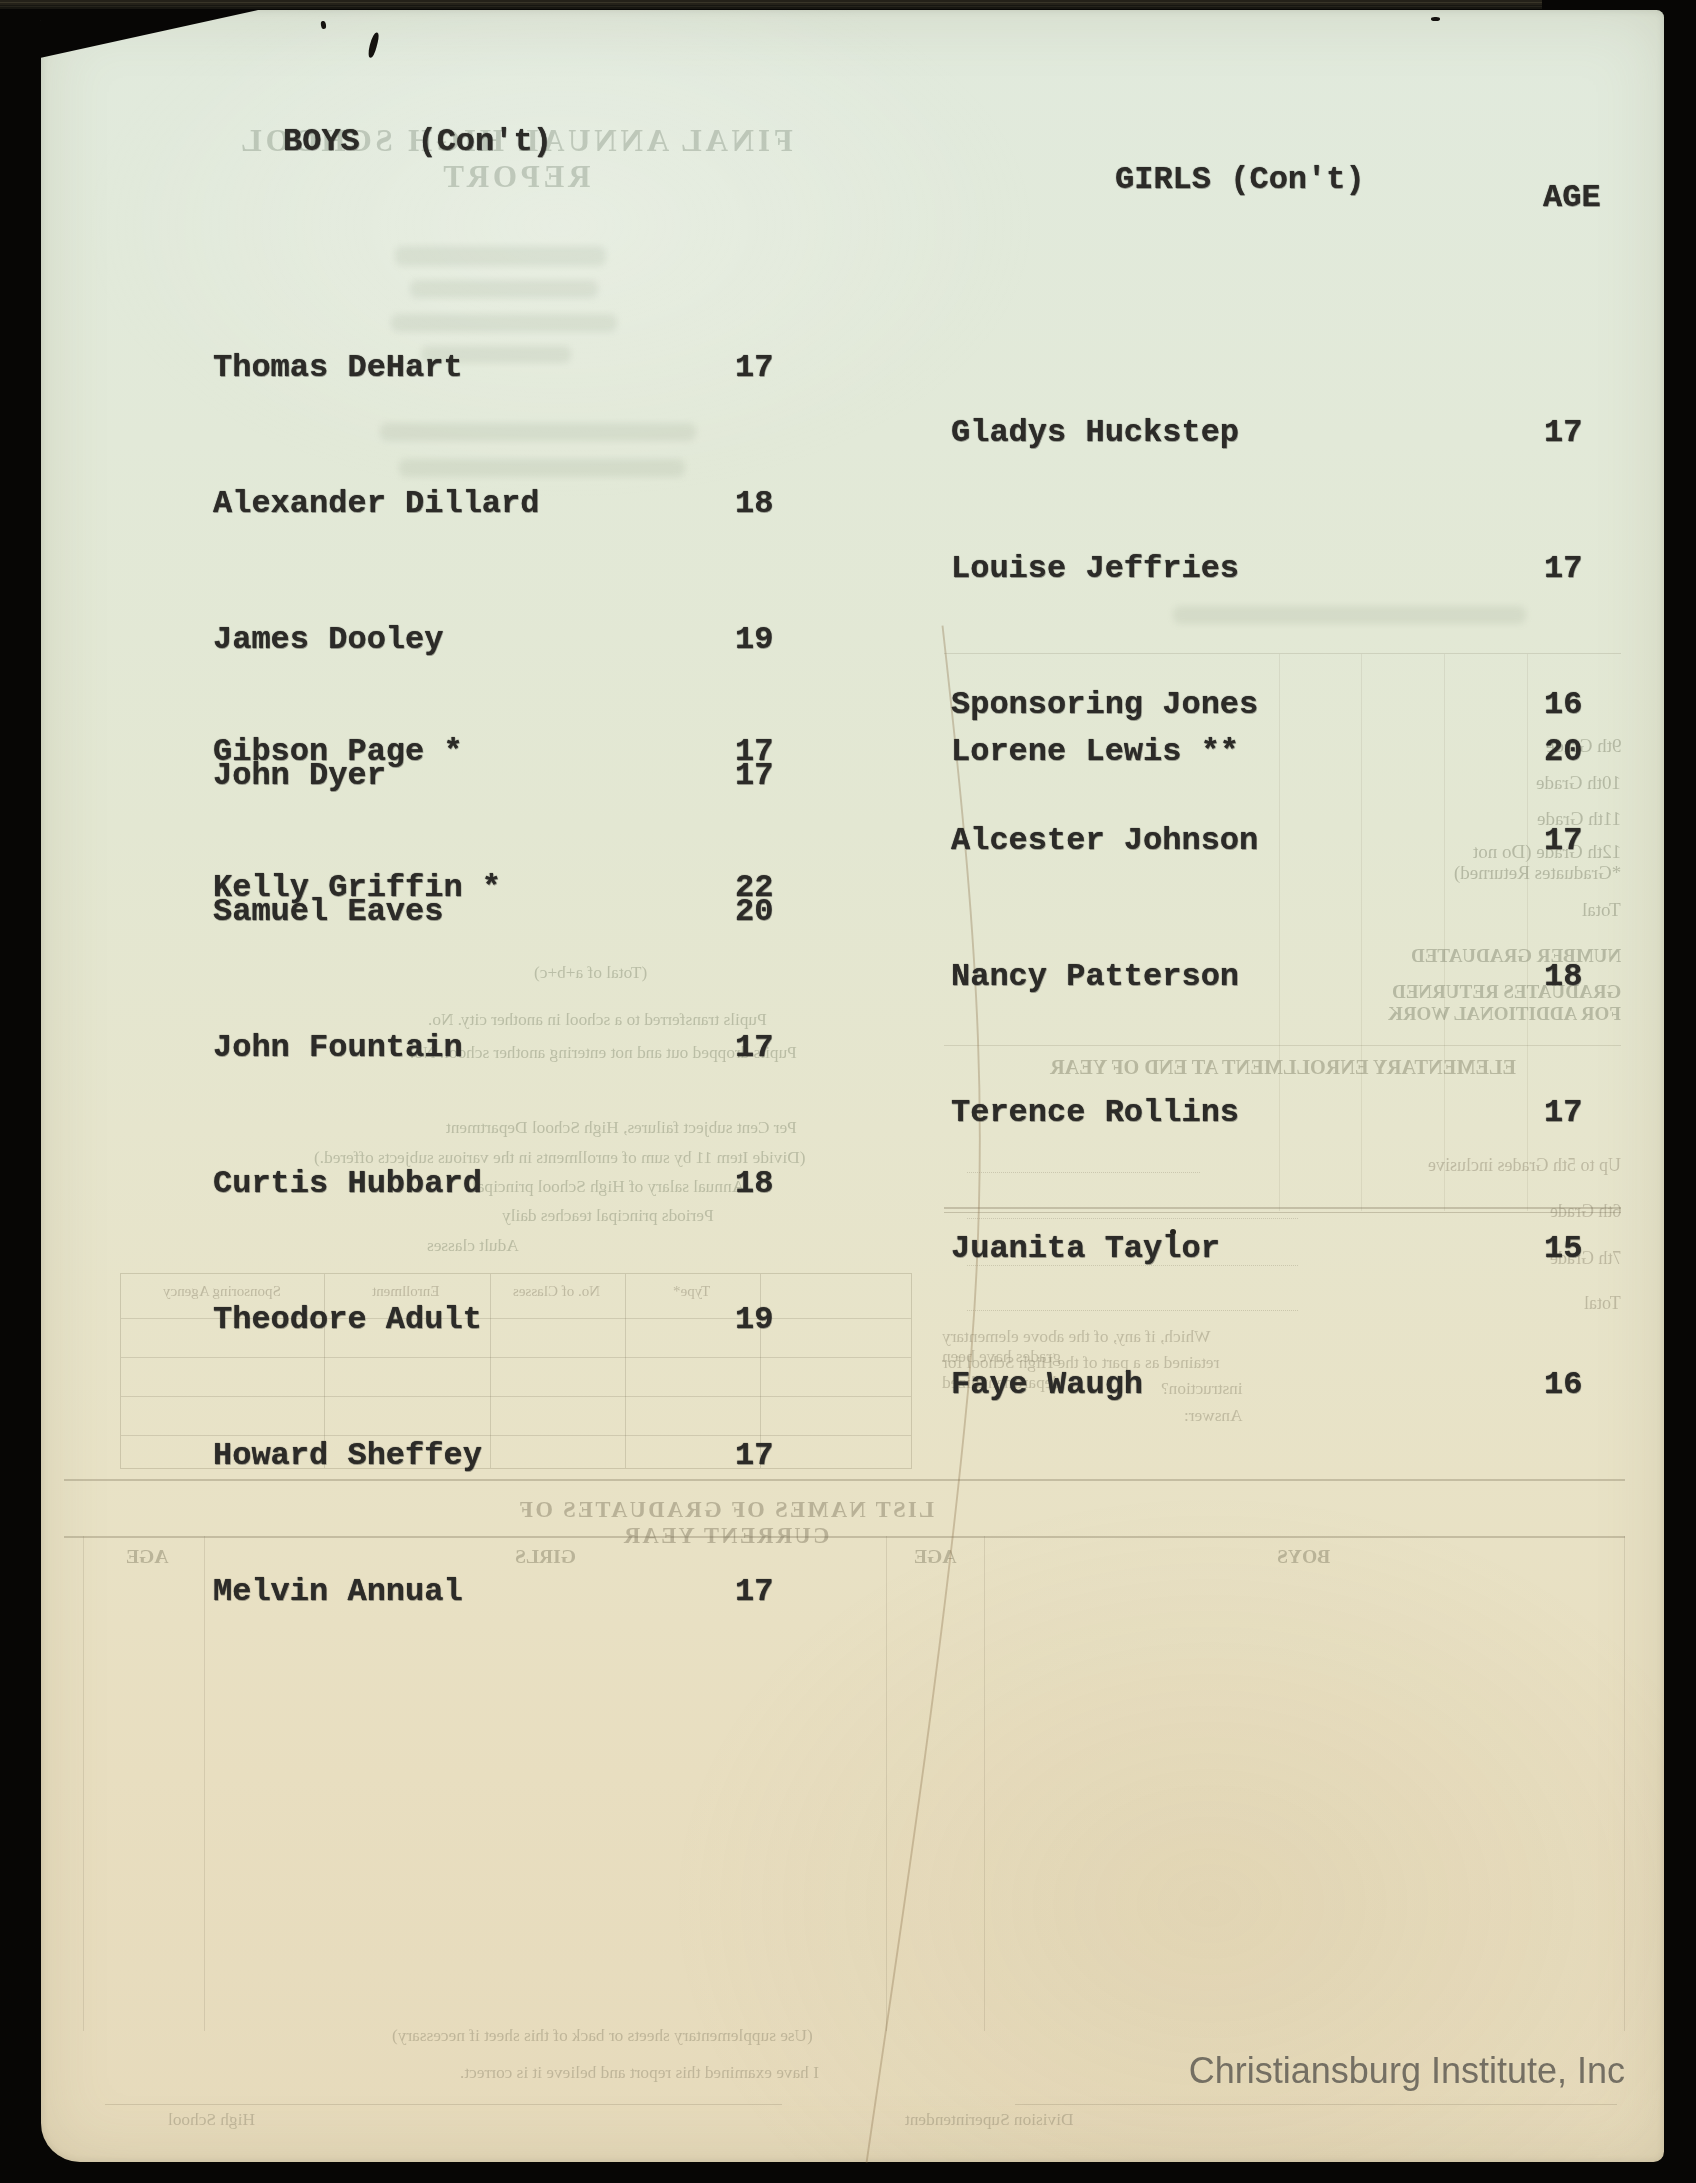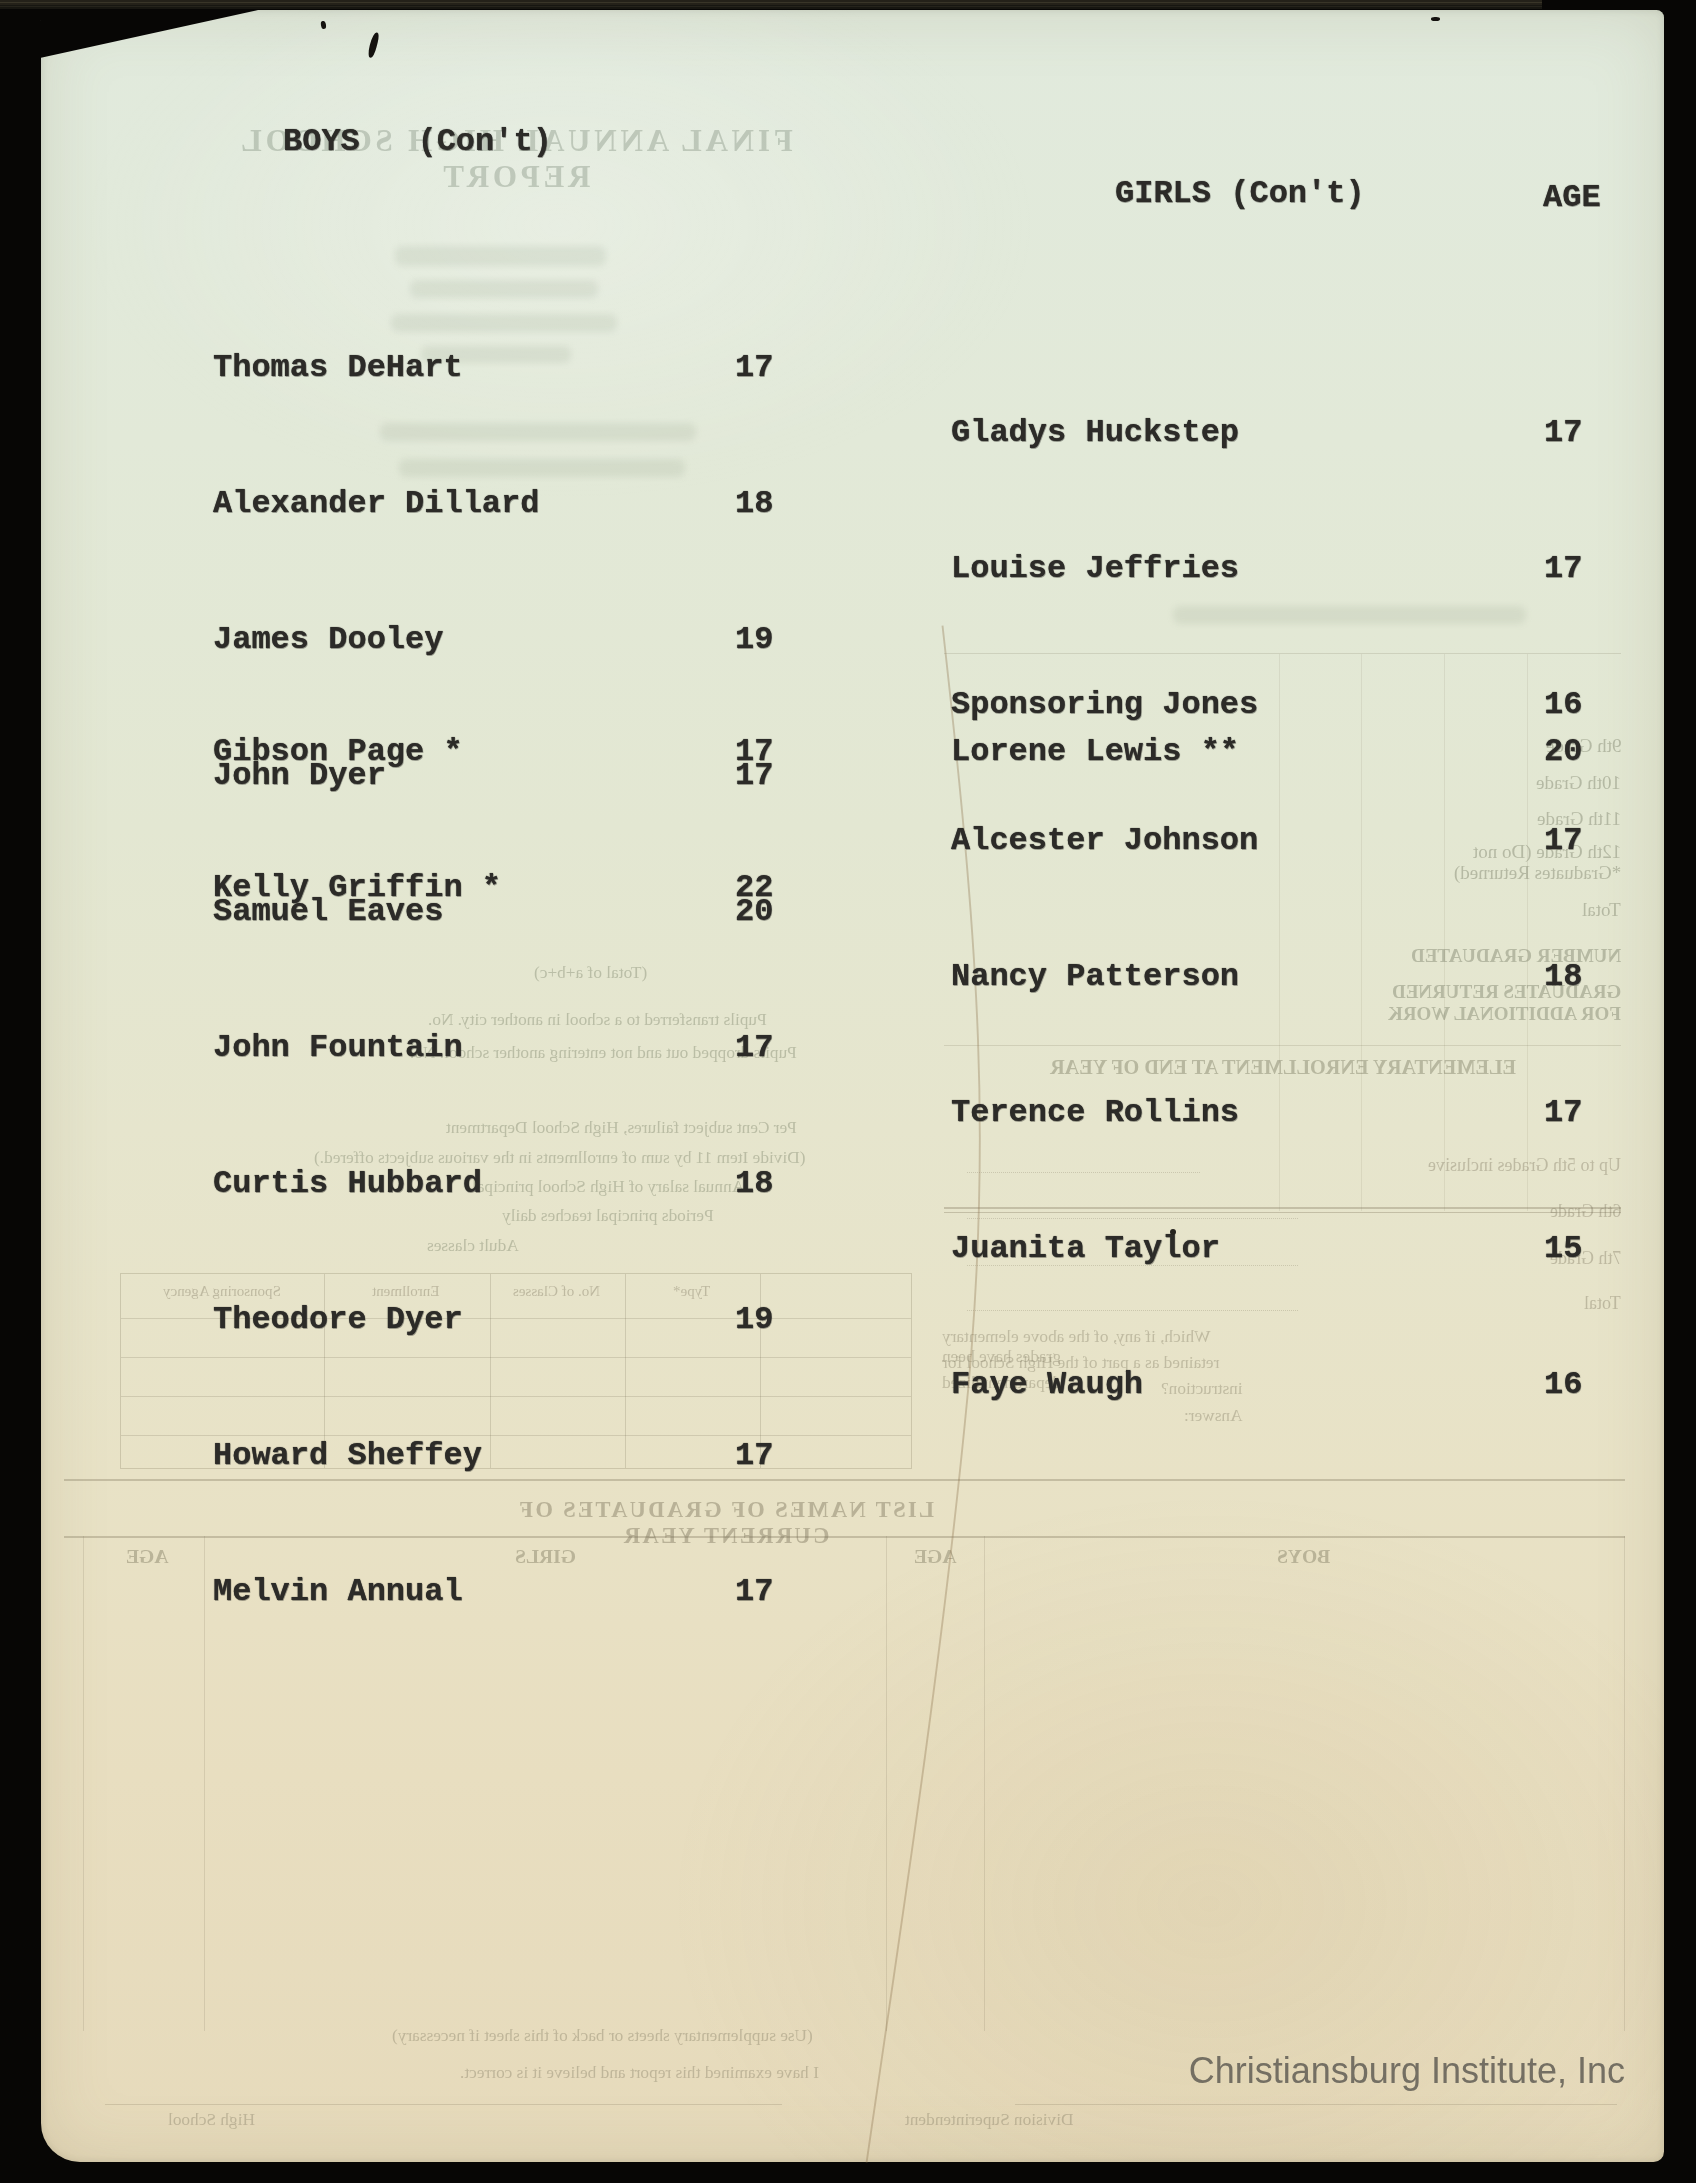--- a/index.html
+++ b/index.html
@@ -13,21 +13,21 @@
         background:radial-gradient(ellipse 677px 391px at 32% 10%,rgba(255,255,255,0.22),transparent 70%),
                    radial-gradient(ellipse 752px 572px at 72% 88%,rgba(176,148,92,0.10),transparent 72%);}
   .wedge{position:absolute;left:41px;top:9.8px;width:218px;height:48px;background:#070605;
         clip-path:polygon(0 0,100% 0,0 100%);z-index:2;}
 
   
   .tw{position:absolute;font-family:"Liberation Mono","DejaVu Sans Mono",monospace;font-weight:700;
       font-size:32px;line-height:34px;color:#2c2b28;white-space:pre;z-index:6;
       text-shadow:0 0 1.1px rgba(44,43,40,0.85),0.6px 0.6px 0.3px rgba(44,43,40,0.35);}
   .h-boys{left:283px;top:125px;}
-  .h-girls{left:1115px;top:177px;}
+  .h-girls{left:1115px;top:163px;}
   .h-age{left:1543px;top:181px;}
   .tw-list .row{position:relative;height:34px;}
   .tw-list .nm{position:absolute;left:0;top:0;}
   .tw-list .ag{position:absolute;top:0;}
   .boys-list{left:213px;top:215px;}
   .boys-cert{left:213px;top:599px;}
   .girls-list{left:951px;top:280px;}
   .girls-cert{left:951px;top:599px;}
   .boys-list .ag,.boys-cert .ag{left:522px;}
   .girls-list .ag,.girls-cert .ag{left:593px;}
@@ -290,21 +290,21 @@
         <span class="nm">John Fountain</span>
         <span class="ag">17</span>
       </div>
     
       <div class="row">
         <span class="nm">Curtis Hubbard</span>
         <span class="ag">18</span>
       </div>
     
       <div class="row">
-        <span class="nm">Theodore Dyer</span>
+        <span class="nm">Theodore Adult</span>
         <span class="ag">19</span>
       </div>
     
       <div class="row">
         <span class="nm">Howard Sheffey</span>
         <span class="ag">17</span>
       </div>
     
       <div class="row">
         <span class="nm">Melvin Annual</span>

